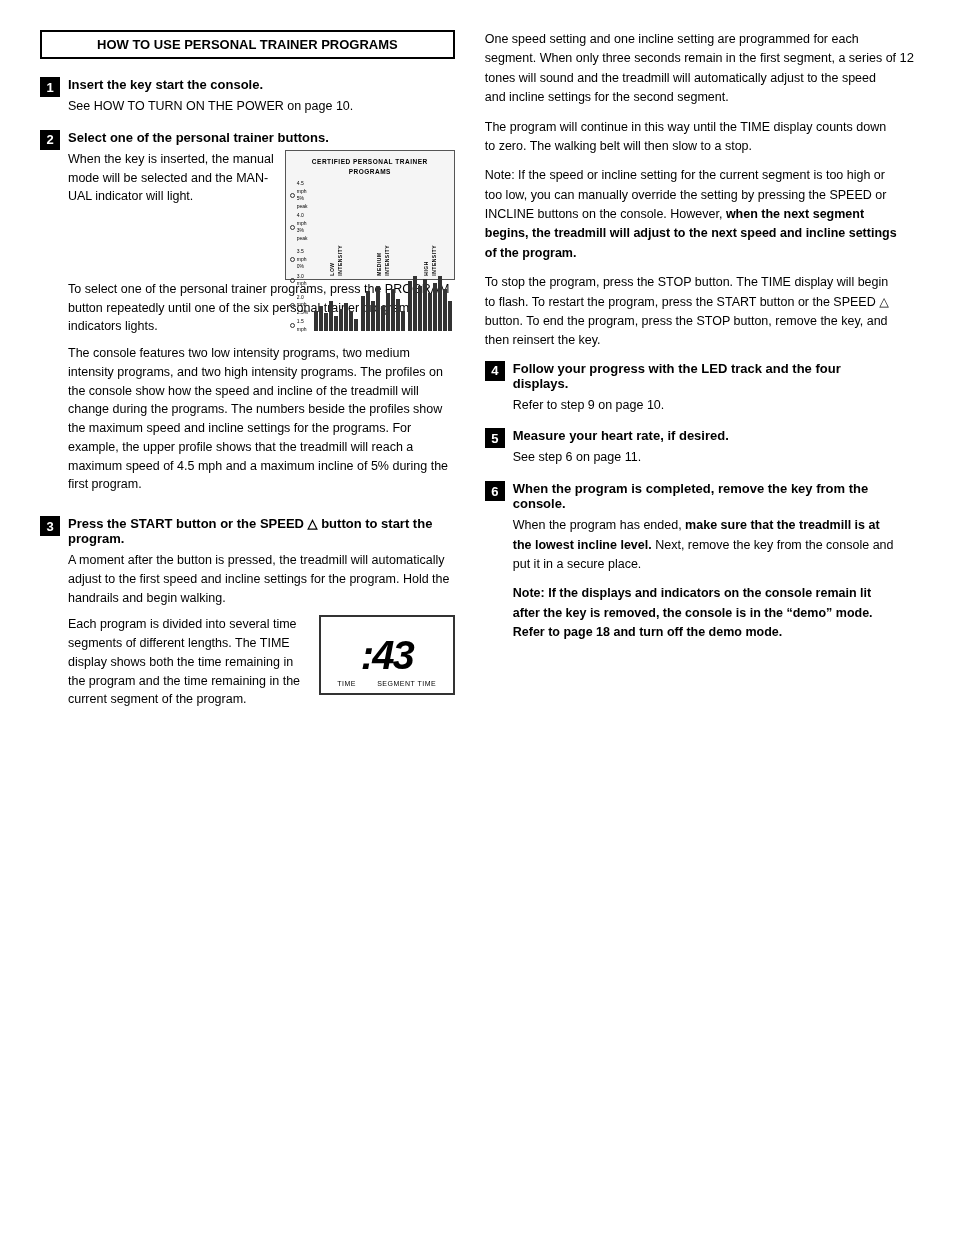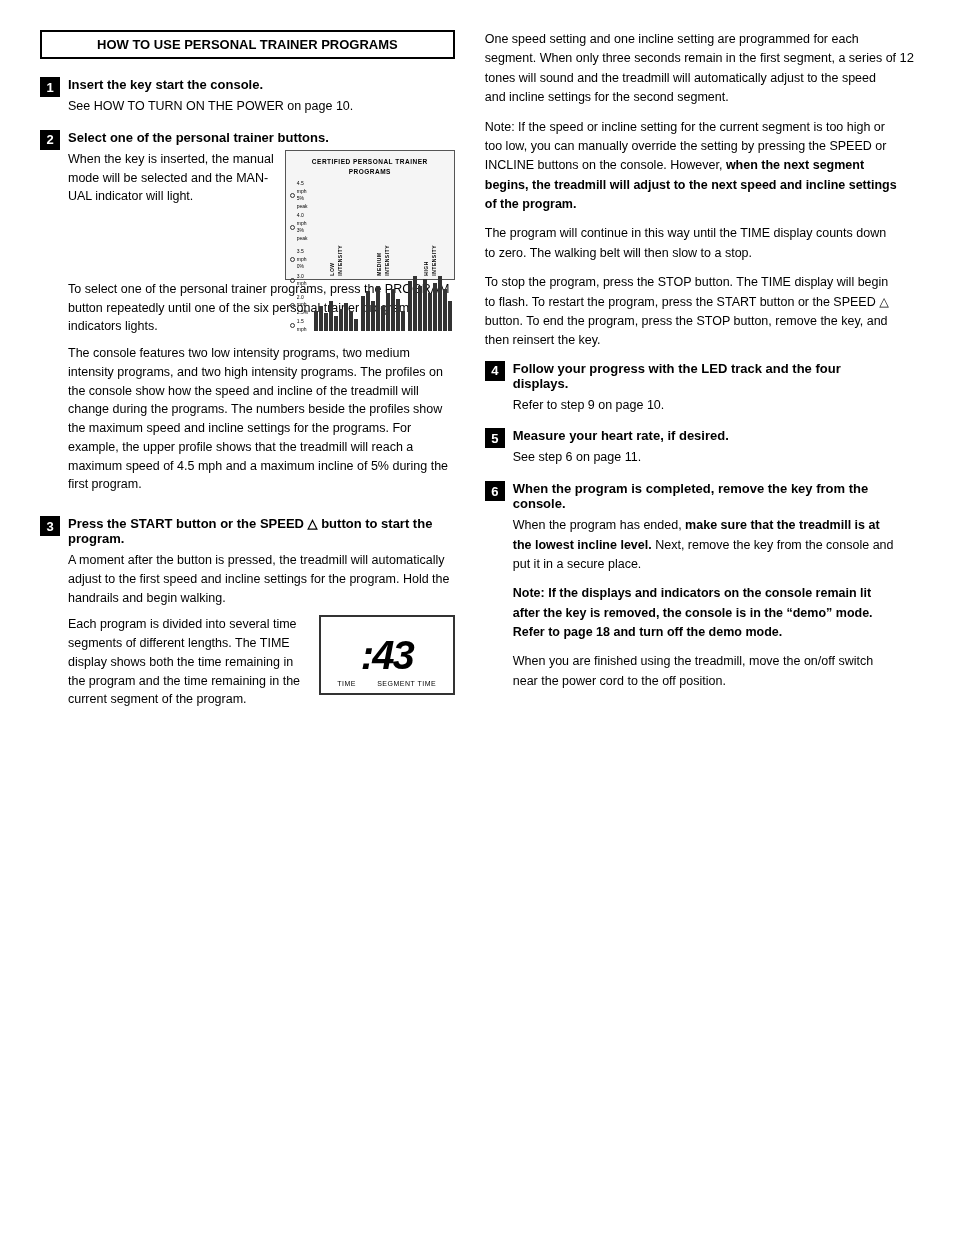--- a/index.html
+++ b/index.html
@@ -314,24 +314,24 @@
             </div>
           </div>
         </div>
       </div>
 
     </div>
 
     <div class="right-col">
 
       <p>One speed setting and one incline setting are programmed for each segment. When only three seconds remain in the first segment, a series of tones will sound and the treadmill will automatically adjust to the speed and incline settings for the second segment.</p>
+      <p>The program will continue in this way until the TIME display counts down to zero. The walking belt will then slow to a stop.</p>
       <p>
         <span>Note: If the speed or incline setting for the current segment is too high or too low, you can manually override the setting by pressing the SPEED or INCLINE buttons on the console. However,</span> <strong>when the next segment begins, the treadmill will adjust to the next speed and incline settings of the program.</strong>
       </p>
-      <p>The program will continue in this way until the TIME display counts down to zero. The walking belt will then slow to a stop.</p>
       <p>To stop the program, press the STOP button. The TIME display will begin to flash. To restart the program, press the START button or the SPEED △ button. To end the program, press the STOP button, remove the key, and then reinsert the key.</p>
 
       <div class="step-right">
         <div class="step-number">4</div>
         <div class="step-content">
           <div class="step-title">Follow your progress with the LED track and the four displays.</div>
           <div class="step-body">Refer to step 9 on page 10.</div>
         </div>
       </div>
 
@@ -345,21 +345,20 @@
 
       <div class="step-right">
         <div class="step-number">6</div>
         <div class="step-content">
           <div class="step-title">When the program is completed, remove the key from the console.</div>
           <div class="step-body">
             <p>
               <span>When the program has ended,</span> <strong>make sure that the treadmill is at the lowest incline level.</strong> <span>Next, remove the key from the console and put it in a secure place.</span>
             </p>
             <p><strong>Note: If the displays and indicators on the console remain lit after the key is removed, the console is in the “demo” mode. Refer to page 18 and turn off the demo mode.</strong></p>
-            <p>When you are finished using the treadmill, move the on/off switch near the power cord to the off position.</p>
           </div>
         </div>
       </div>
 
     </div>
 
   </div>
 
   <div class="page-number">12</div>
 

